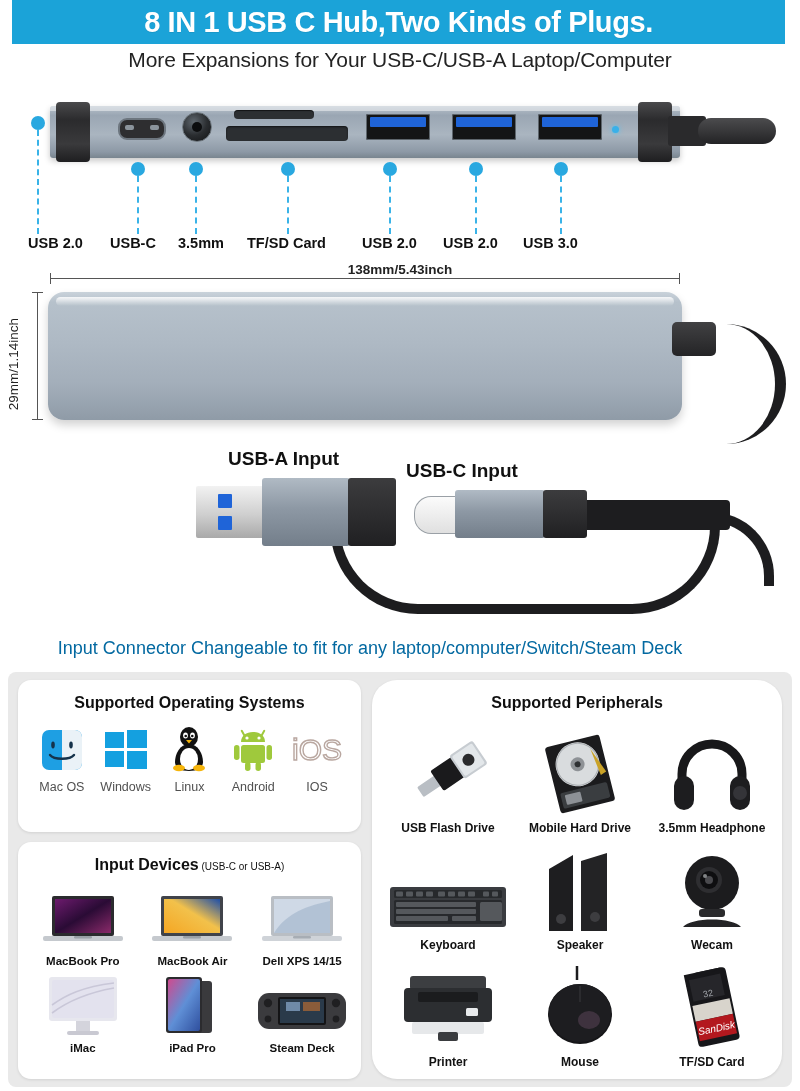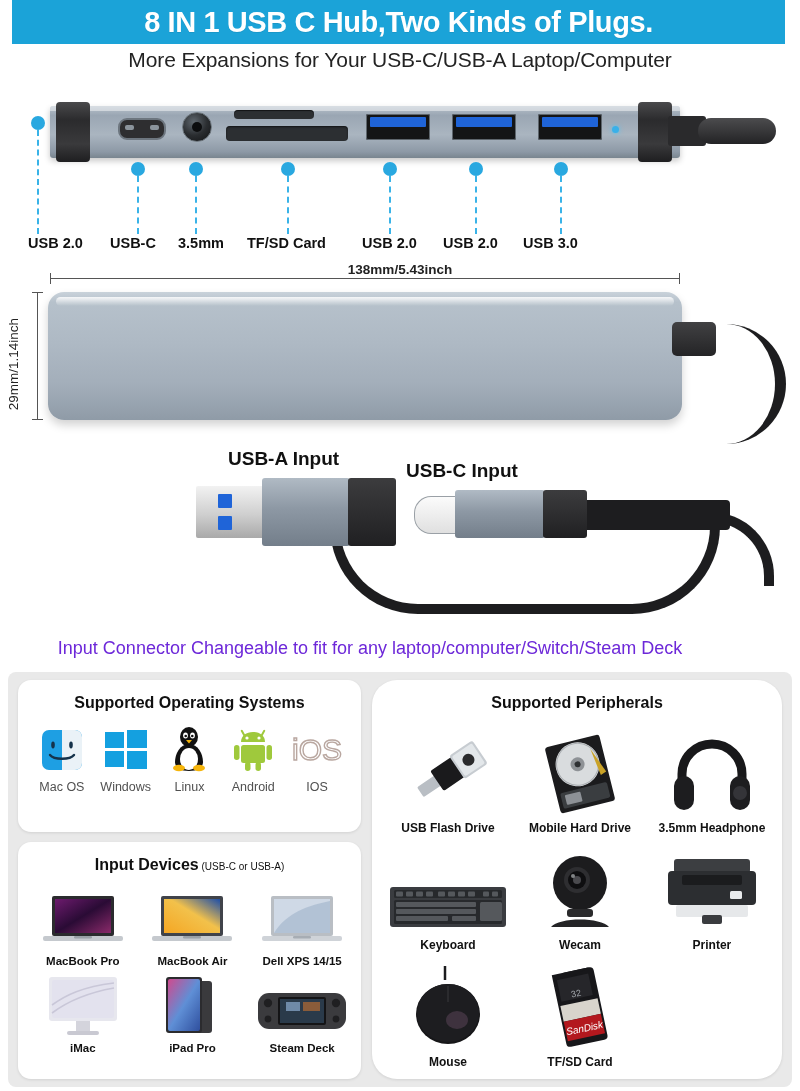--- a/index.html
+++ b/index.html
@@ -172,21 +172,21 @@
     box-sizing:border-box;
   }
   .cable-right-curve{
     position:absolute;left:690px;top:72px;width:84px;height:74px;
     border:10px solid #1d1d1f;border-left:none;border-bottom:none;
     border-radius:0 64px 0 0;box-sizing:border-box;
   }
 
   .bottom-caption{
     position:absolute;left:0;top:638px;width:740px;text-align:center;
-    font-size:18px;color:#6d28d9;
+    font-size:18px;color:#0369a1;
   }
 
   
   .compat{
     position:absolute;left:8px;top:672px;width:784px;height:415px;
     background:#e9e9e9;border-radius:8px;
   }
   .panel{
     position:absolute;background:#ffffff;border-radius:13px;
     box-shadow:0 1px 3px rgba(0,0,0,.10);
@@ -576,20 +576,31 @@
                   <rect x="8" y="30" width="80" height="5" rx="1"></rect>
                 <rect x="8" y="37" width="52" height="5" rx="1"></rect>
                   <rect x="64" y="37" width="24" height="5" rx="1"></rect>
                 <rect x="92" y="23" width="22" height="19" rx="1.5"></rect>
               </g>
             </svg>
           </div>
           <div class="cap">Keyboard</div>
         </div>
 
+        <div class="cell">
+          <div class="art">
+            <svg width="74" height="86" viewBox="0 0 74 86">
+              <path d="M6 84V22l24-14v76z" fill="#1e1e20"></path>
+              <path d="M38 84V14l26-8v78z" fill="#232325"></path>
+              <circle cx="18" cy="72" r="5" fill="#3d3d40"></circle>
+              <circle cx="52" cy="70" r="5" fill="#3d3d40"></circle>
+            </svg>
+          </div>
+          <div class="cap">Speaker</div>
+        </div>
 
         <div class="cell">
           <div class="art">
             <svg width="86" height="86" viewBox="0 0 86 86">
               <circle cx="43" cy="36" r="27" fill="#1c1c1e"></circle>
               <circle cx="40" cy="33" r="13" fill="#2e2e31"></circle>
               <circle cx="40" cy="33" r="9" fill="#0e0e10"></circle>
               <circle cx="40" cy="33" r="4" fill="#4a4a4e"></circle>
               <circle cx="36" cy="29" r="2" fill="#cfd3d6" opacity=".6"></circle>
               <rect x="30" y="62" width="26" height="8" rx="3" fill="#2a2a2c"></rect>

